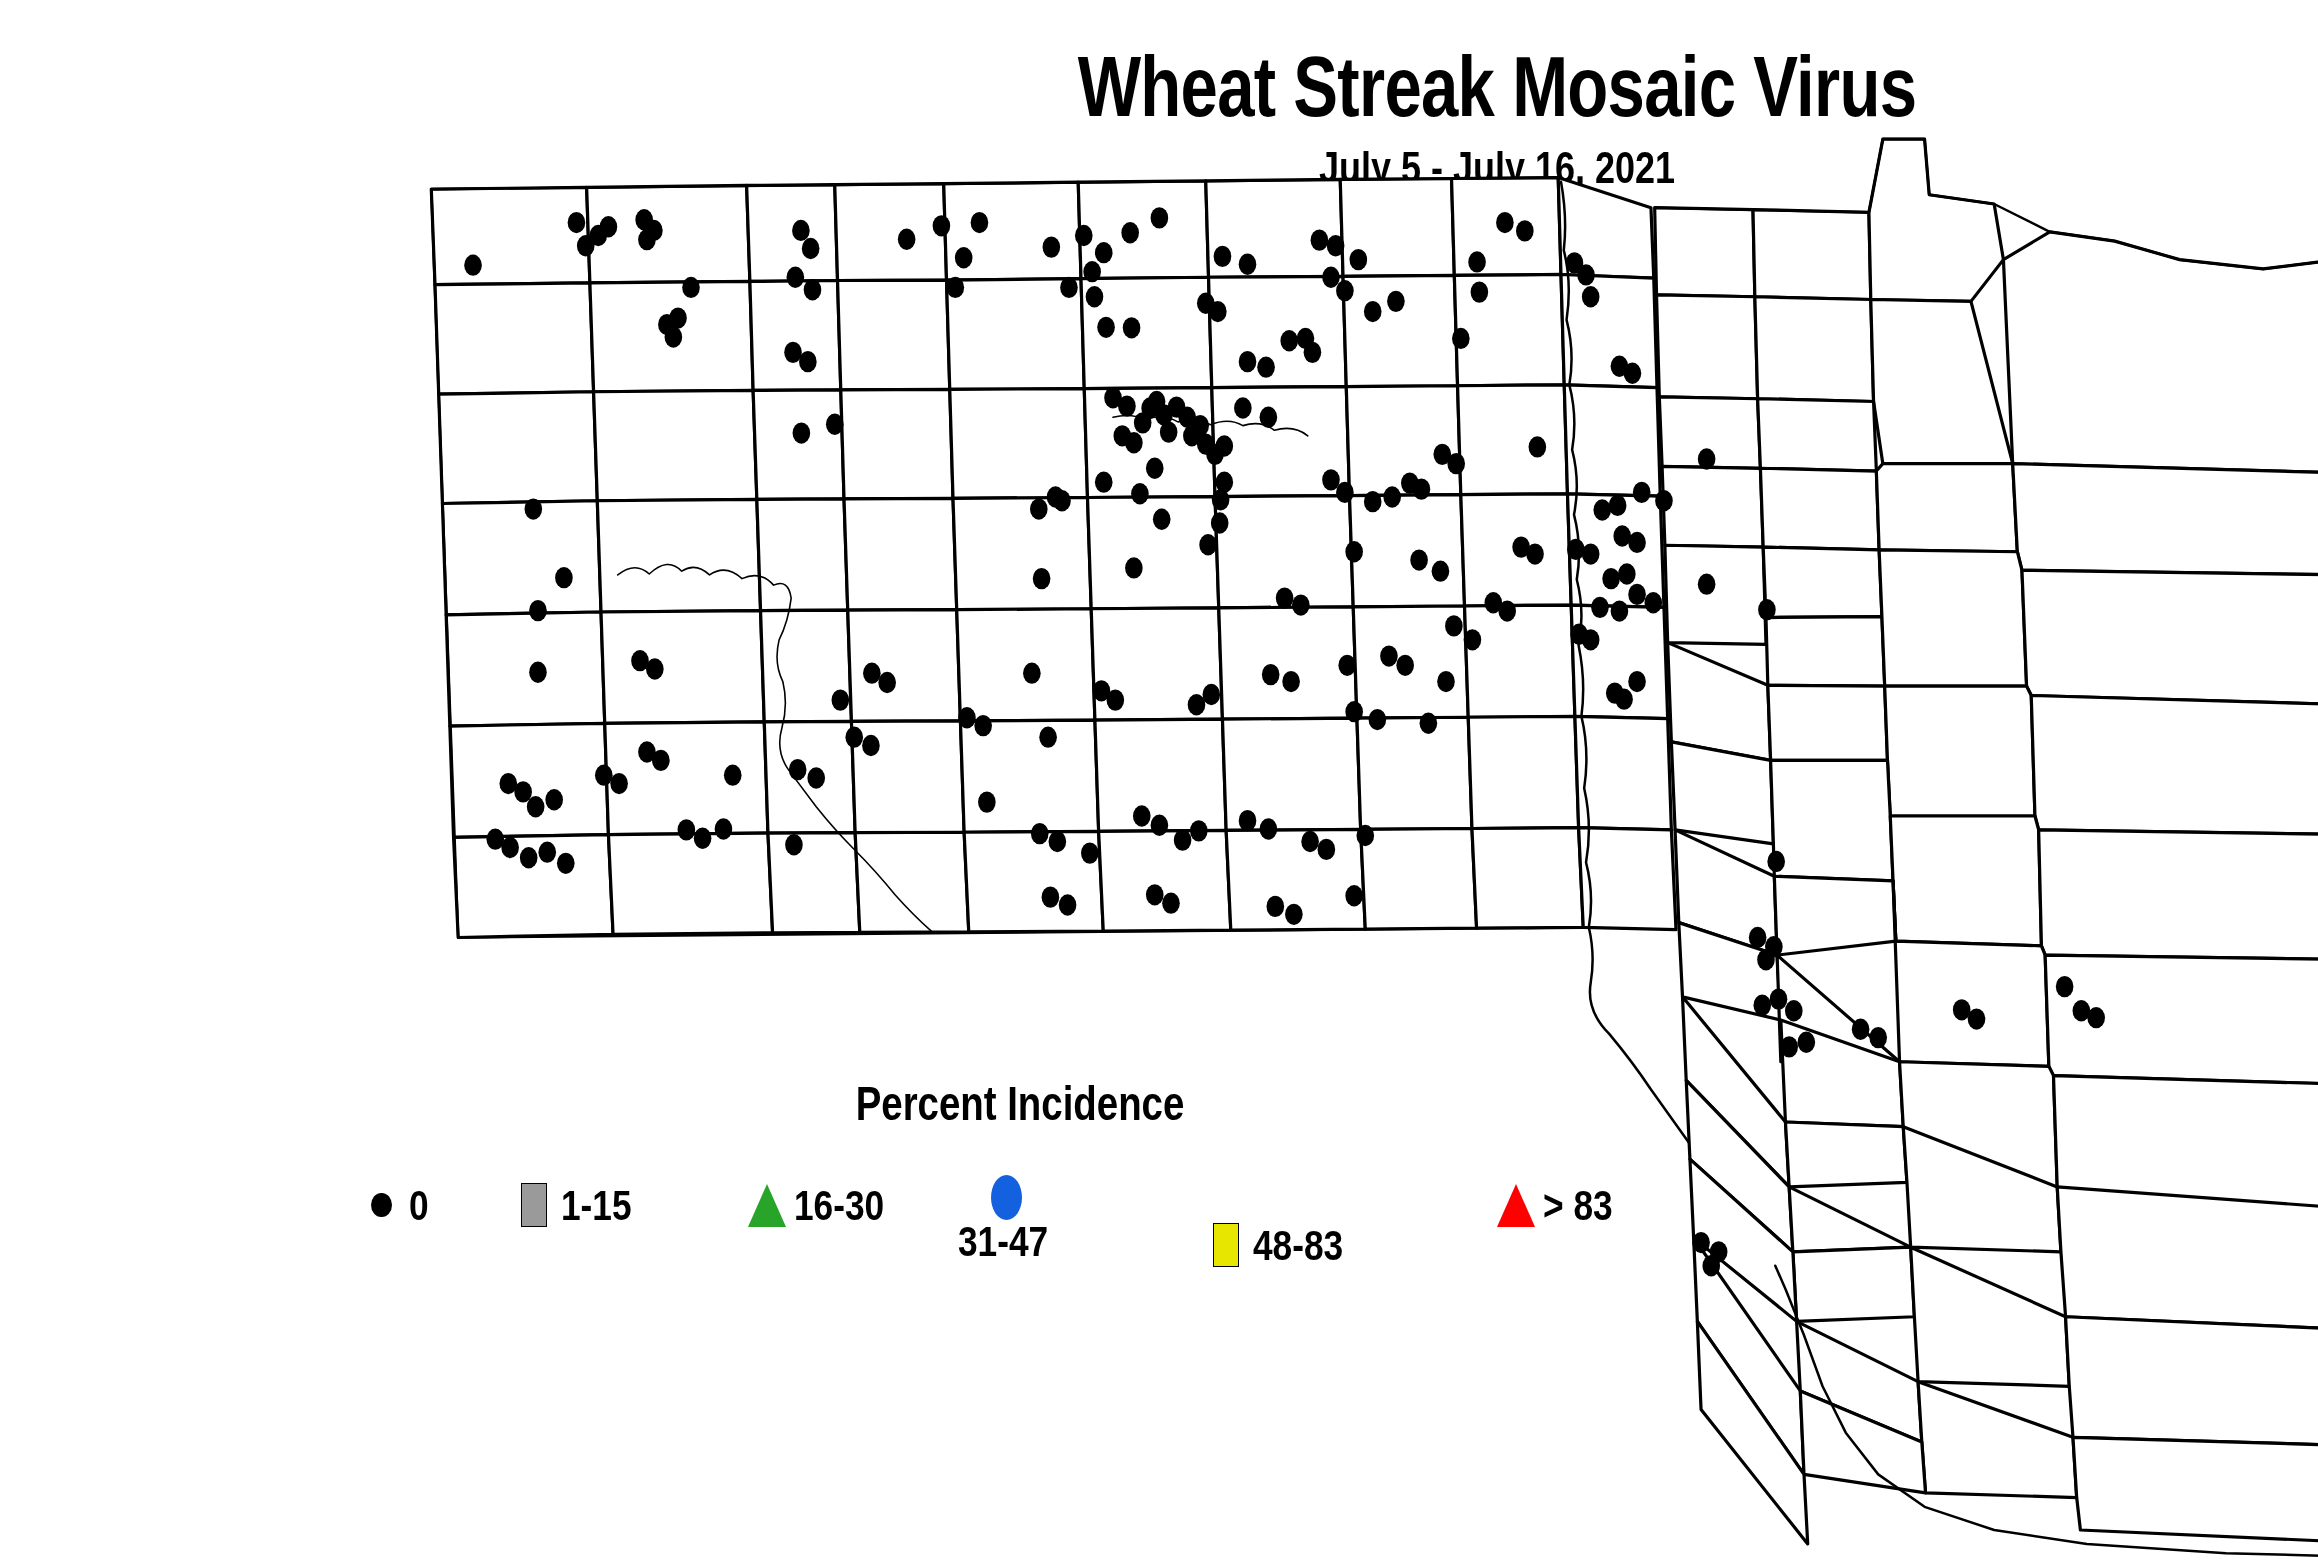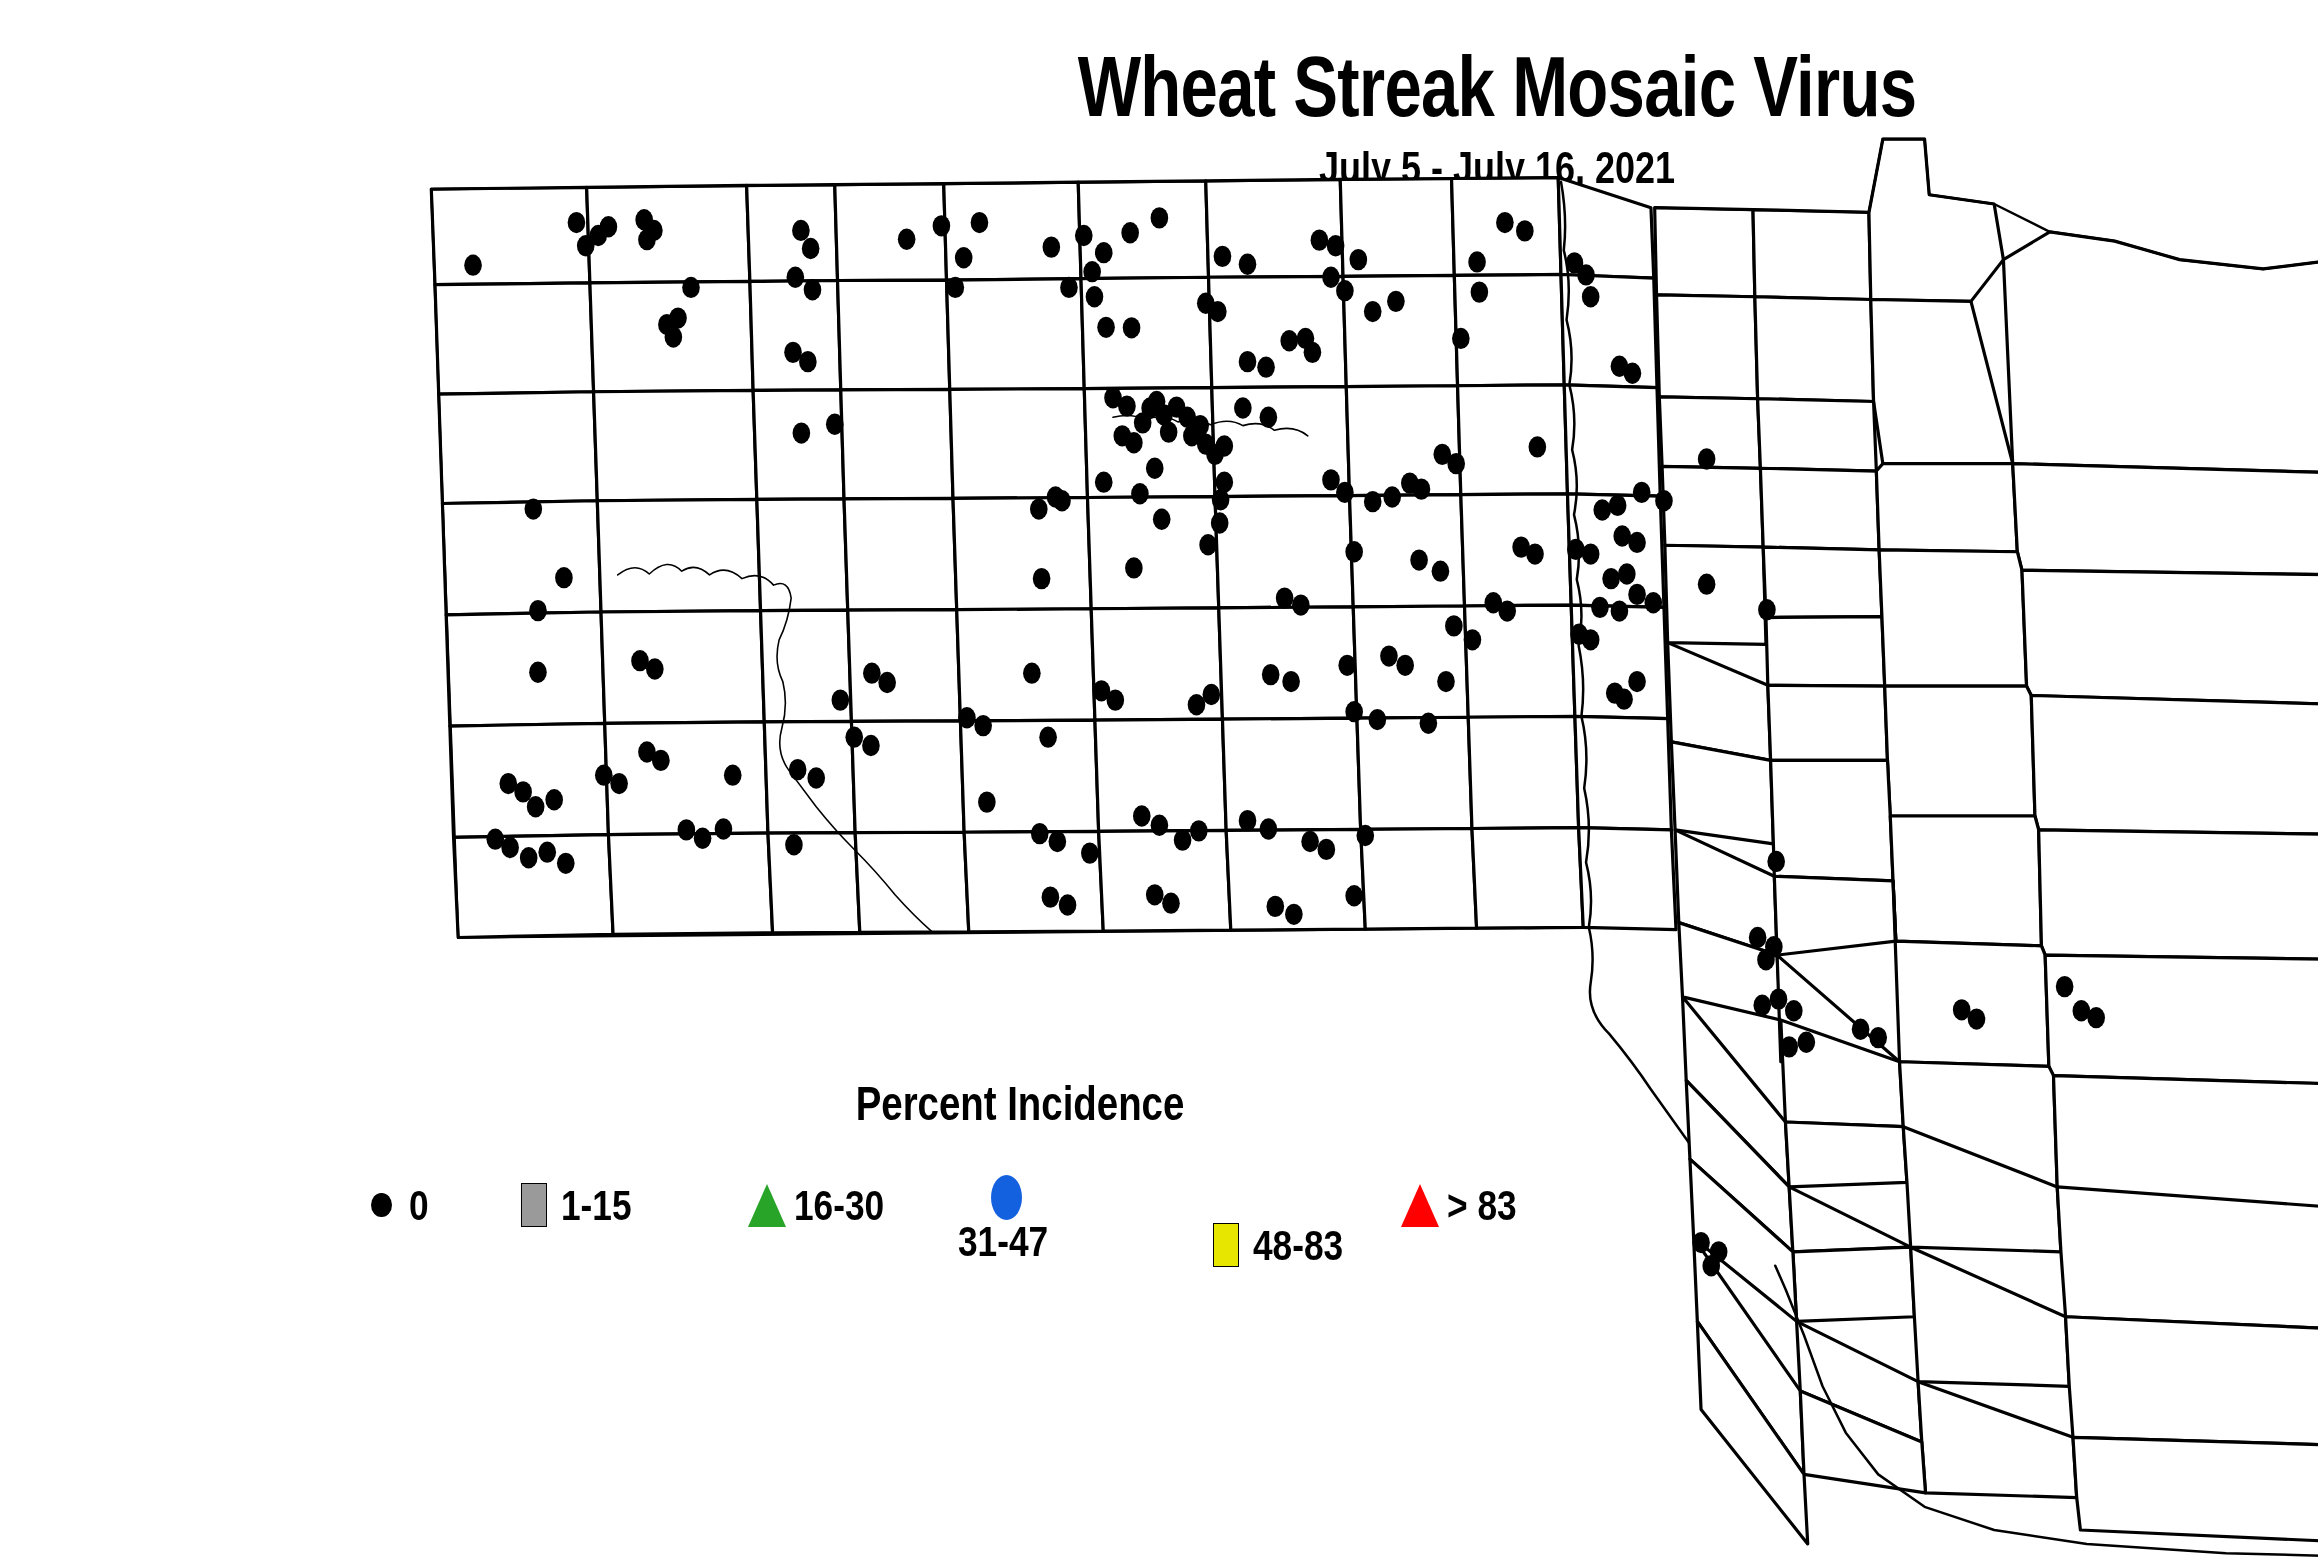--- a/index.html
+++ b/index.html
@@ -501,21 +501,21 @@
             <div class="sw-circle" style="background: rgb(20, 97, 224);"></div>
           </div>
           <div class="legend-label">31-47</div>
         </div>
         <div class="legend-item" style="left: 1210px; margin-top: 40px;">
           <div class="legend-swatch">
             <div class="sw-square" style="background: rgb(230, 230, 0);"></div>
           </div>
           <div class="legend-label">48-83</div>
         </div>
-        <div class="legend-item" style="left: 1404px;">
+        <div class="legend-item" style="left: 1500px;">
           <div class="legend-swatch">
             <div class="sw-tri" style="border-bottom: 43px solid rgb(255, 0, 0);"></div>
           </div>
           <div class="legend-label">&gt; 83</div>
         </div>
       </div>
   </div>
 
 </div>
 

